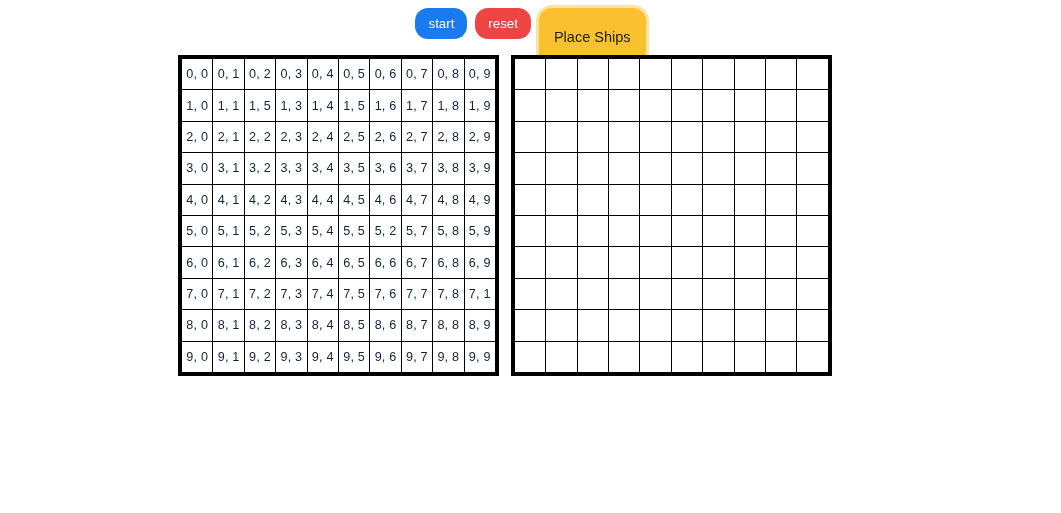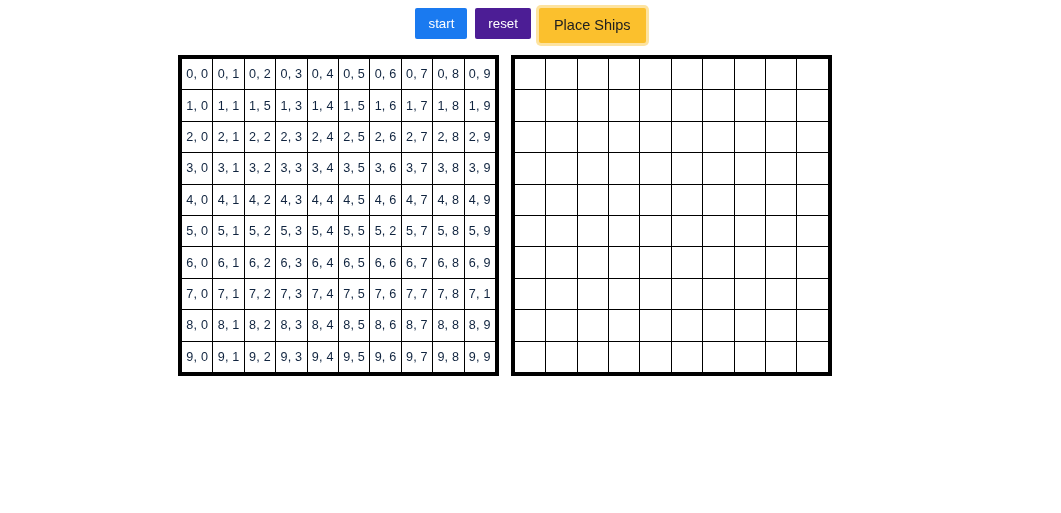--- a/index.html
+++ b/index.html
@@ -23,41 +23,41 @@
     top: 8px;
     width: 1061px;
     display: flex;
     justify-content: center;
     align-items: flex-start;
     gap: 8px;
   }
   .btn {
     display: inline-block;
     border: none;
-    border-radius: 2px;
+    border-radius: 13px;
     font-family: "Liberation Sans", sans-serif;
     font-size: 13.3px;
     line-height: 1;
     padding: 9px 13px;
     cursor: pointer;
     white-space: nowrap;
   }
   .btn-start {
     background: #1a7af0;
     color: #ffffff;
   }
   .btn-reset {
-    background: #4c1d95;
+    background: #ef4444;
     color: #ffffff;
   }
   .btn-place {
     background: #fbc02d;
     color: #202020;
     font-size: 14.5px;
-    padding: 10px 15px;
+    padding: 22px 15px;
     box-shadow: 0 0 0 3px rgba(251,192,45,0.45);
   }
 
   
   #boards {
     position: absolute;
     left: 178px;
     top: 55px;
     display: flex;
     align-items: center;

